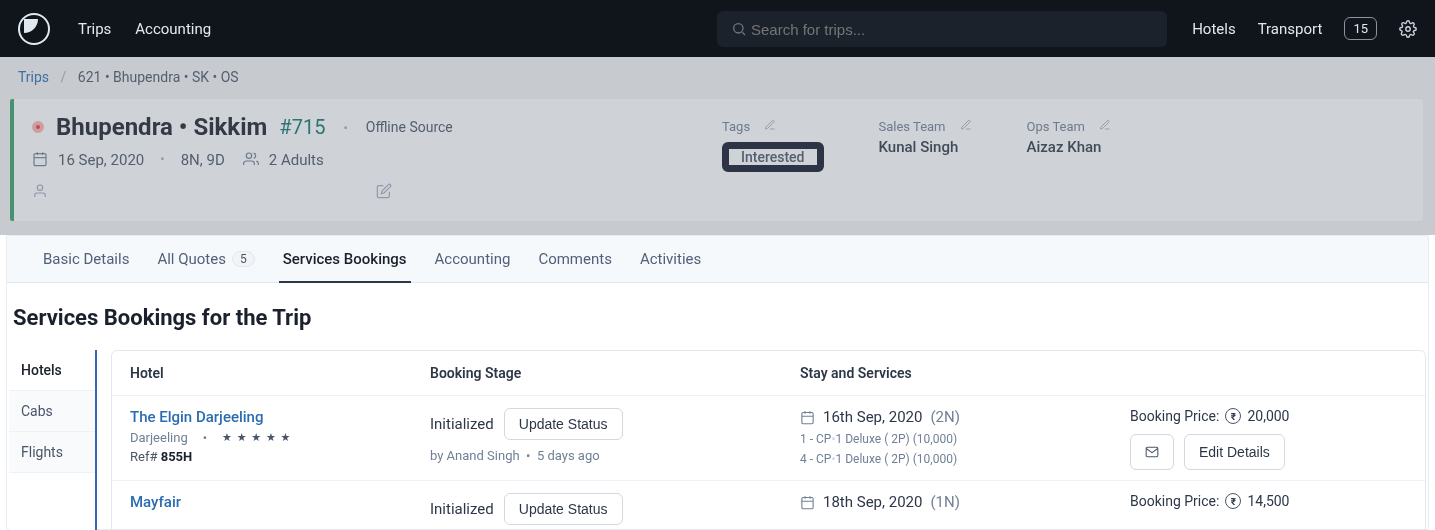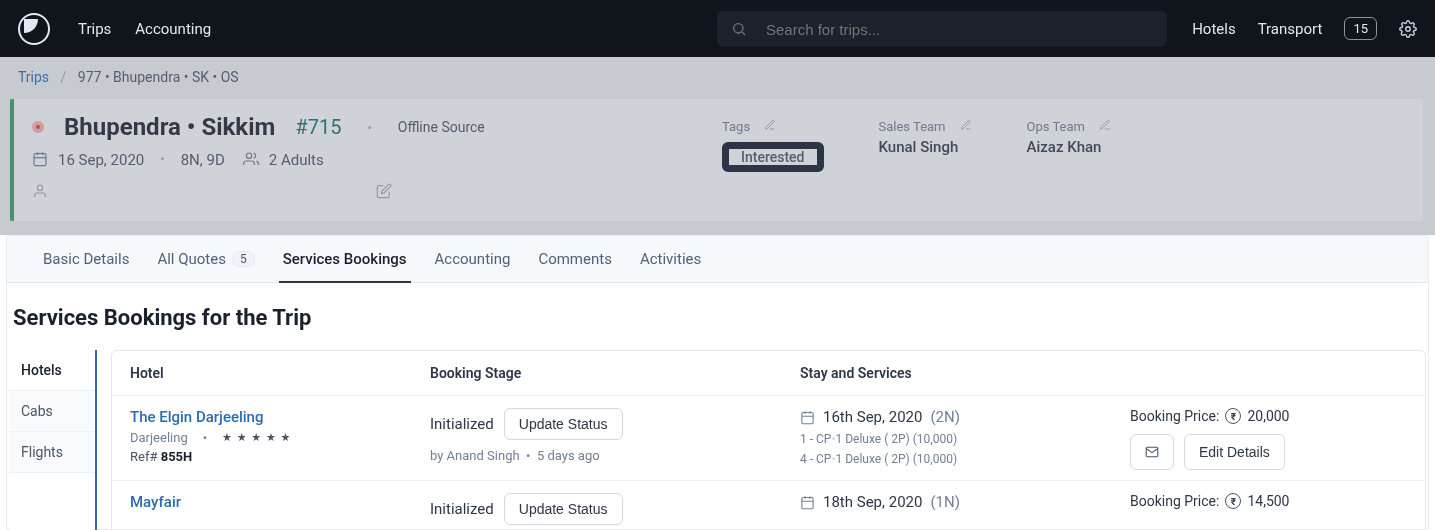--- a/index.html
+++ b/index.html
@@ -47,21 +47,21 @@
     height: 36px;
     background: #1b222b;
     border-radius: 6px;
     display: flex;
     align-items: center;
     padding: 0 14px;
   }
   .search-wrap svg { width:16px; height:16px; stroke:#6b7683; fill:none; stroke-width:2; }
   .search-wrap input {
     background: transparent; border:none; outline:none;
-    color:#9aa4b0; font-size:15px; margin-left:19px; width:380px;
+    color:#9aa4b0; font-size:15px; margin-left:4px; width:380px;
   }
   .right-nav {
     margin-left:auto; display:flex; align-items:center; gap:22px;
   }
   .right-nav a { color:#e2e8f0; font-size:15px; }
   .badge-count {
     border:1.5px solid #8a93a0; border-radius:6px;
     padding:3px 8px; font-size:13px; color:#e2e8f0;
   }
   .gear { width:18px;height:18px; stroke:#cbd5e1; fill:none; stroke-width:1.8; }
@@ -87,21 +87,21 @@
   .bc-sep { color:#a0aec0; margin: 0 8px; }
   .trip-card {
     margin: 0 12px 0 10px;
     background:#fff;
     border-left:4px solid #38a169;
     border-radius:2px;
     padding: 14px 20px 22px 18px;
     display:flex;
   }
   .trip-card-left { flex: 0 0 690px; }
-  .title-row { display:flex; align-items:center; gap:20px; }
+  .title-row { display:flex; align-items:center; gap:12px; }
   .status-dot {
     width:12px;height:12px;border-radius:50%;
     background:#e53e3e; border:4px solid #feb2b2;
   }
   .trip-title { font-size:24px; font-weight:700; color:#1a202c; }
   .trip-id { font-size:20px; color:#0f766e; }
   .dot-sep { color:#a0aec0; margin:0 6px; font-size:13px; }
   .trip-source { font-size:14px; color:#4a5568; }
   .meta-row { display:flex; gap:10px; margin-top:10px; font-size:15px; color:#4a5568; }
   .meta-row svg { width:16px;height:16px; stroke:#718096; fill:none; stroke-width:1.8; }
@@ -233,21 +233,21 @@
       </svg>
   </div>
 </div>
 
 <div class="header-panel" style="height:178px;">
   <div class="overlay-dim"></div>
   <div class="header-inner">
     <div class="breadcrumbs">
       <a>Trips</a>
       <span class="bc-sep">/</span>
-      <span>977 • Bhupendra • SK • OS</span>
+      <span>621 • Bhupendra • SK • OS</span>
     </div>
 
     <div class="trip-card">
       <div class="trip-card-left">
         <div class="title-row">
           <span class="status-dot"></span>
           <span class="trip-title">Bhupendra • Sikkim</span>
           <span class="trip-id">#715</span>
           <span class="dot-sep">•</span>
           <span class="trip-source">Offline Source</span>

